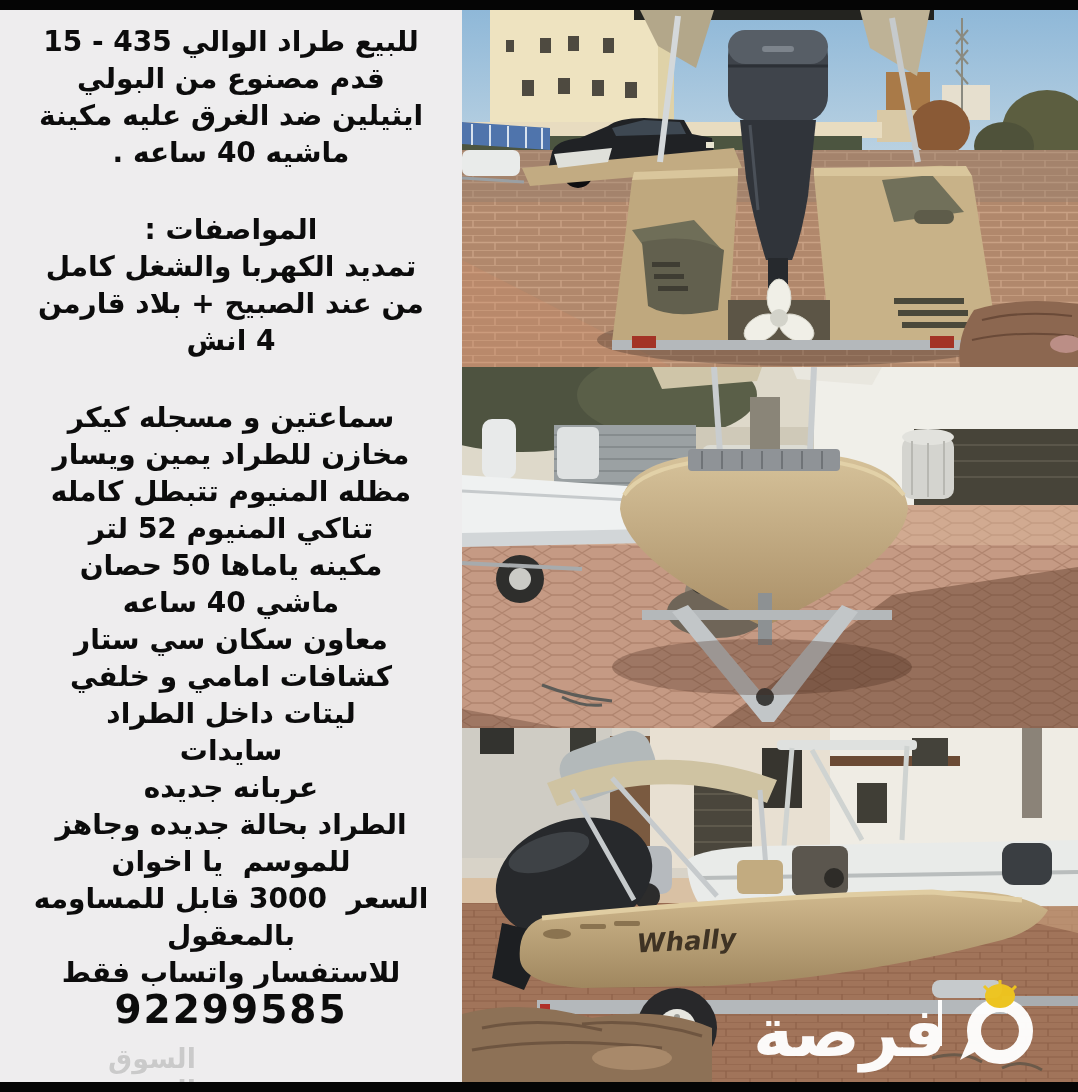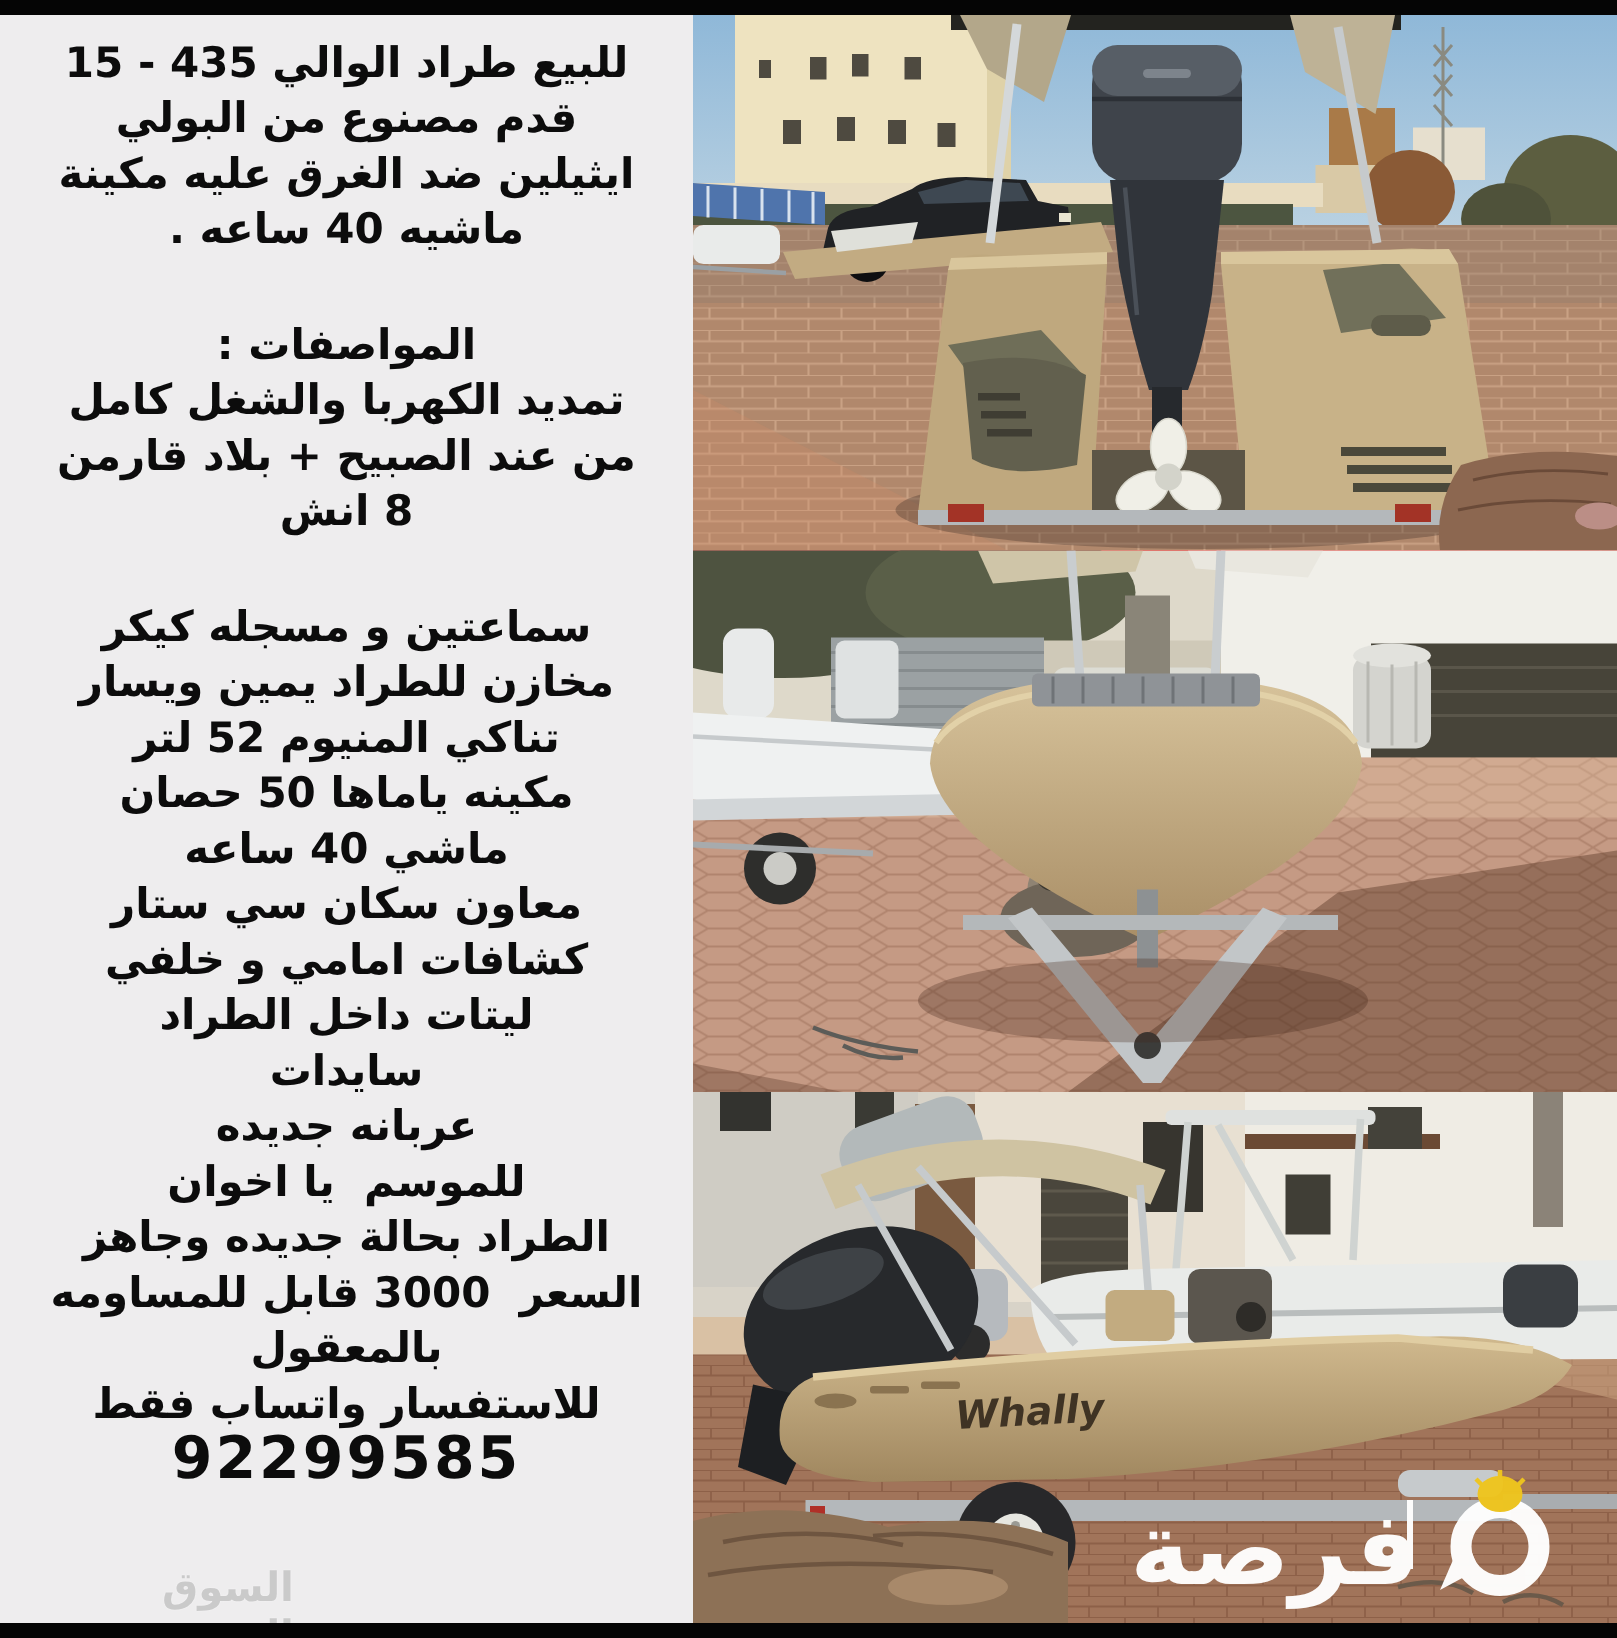--- a/index.html
+++ b/index.html
@@ -32,35 +32,36 @@
     <div class="p">
       <div class="line">للبيع طراد الوالي 435 - 15</div>
       <div class="line">قدم مصنوع من البولي</div>
       <div class="line">ايثيلين ضد الغرق عليه مكينة</div>
       <div class="line">ماشيه 40 ساعه .</div>
     </div>
     <div class="p">
       <div class="line">المواصفات :</div>
       <div class="line">تمديد الكهربا والشغل كامل</div>
       <div class="line">من عند الصبيح + بلاد قارمن</div>
-      <div class="line">8 انش</div>
+      <div class="line">4 انش</div>
     </div>
     <div class="p">
       <div class="line">سماعتين و مسجله كيكر</div>
       <div class="line">مخازن للطراد يمين ويسار</div>
+      <div class="line">مظله المنيوم تتبطل كامله</div>
       <div class="line">تناكي المنيوم 52 لتر</div>
       <div class="line">مكينه ياماها 50 حصان</div>
       <div class="line">ماشي 40 ساعه</div>
       <div class="line">معاون سكان سي ستار</div>
       <div class="line">كشافات امامي و خلفي</div>
       <div class="line">ليتات داخل الطراد</div>
       <div class="line">سايدات</div>
       <div class="line">عربانه جديده</div>
+      <div class="line">الطراد بحالة جديده وجاهز</div>
       <div class="line">للموسم  يا اخوان</div>
-      <div class="line">الطراد بحالة جديده وجاهز</div>
       <div class="line">السعر  3000 قابل للمساومه</div>
       <div class="line">بالمعقول</div>
       <div class="line">للاستفسار واتساب فقط</div>
       <div class="phone">92299585</div>
     </div>
     <div class="wm-opensooq">
       <div class="wm-ar">السوق المفتوح</div>
       <div class="wm-en">opensooq.com</div>
     </div>
   </div>

